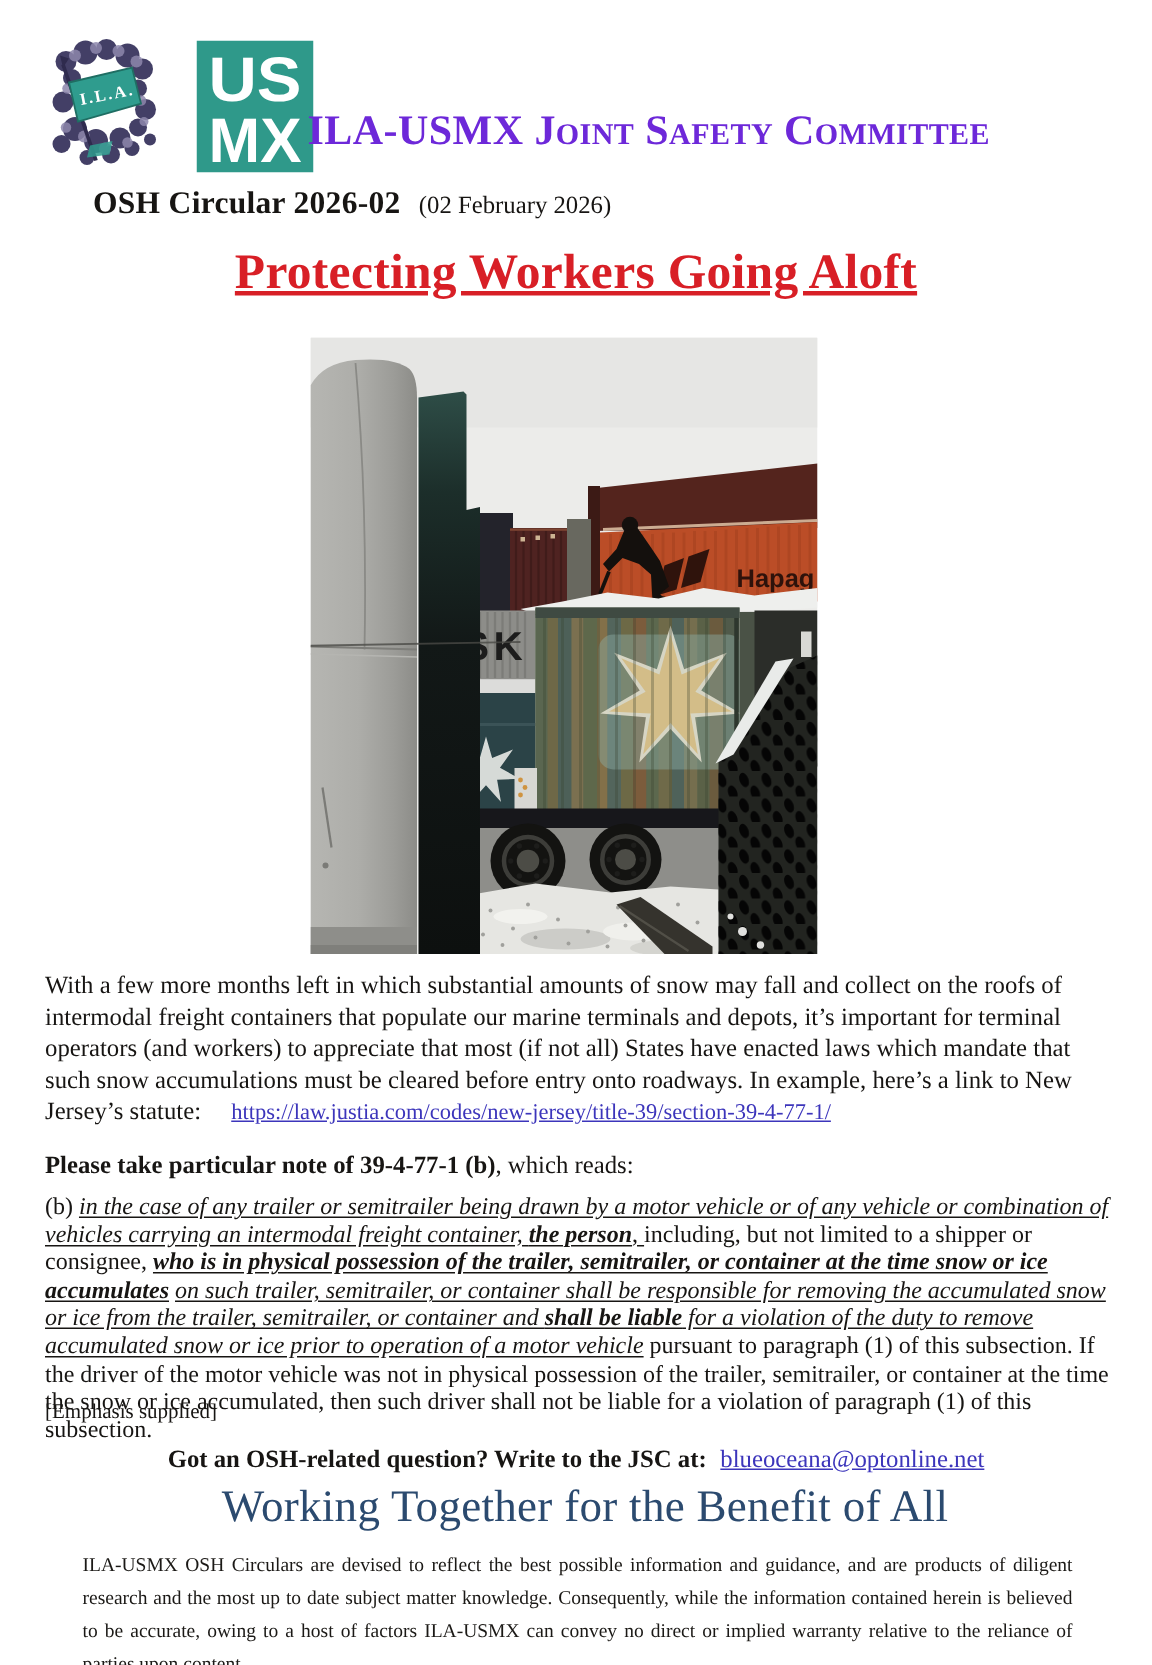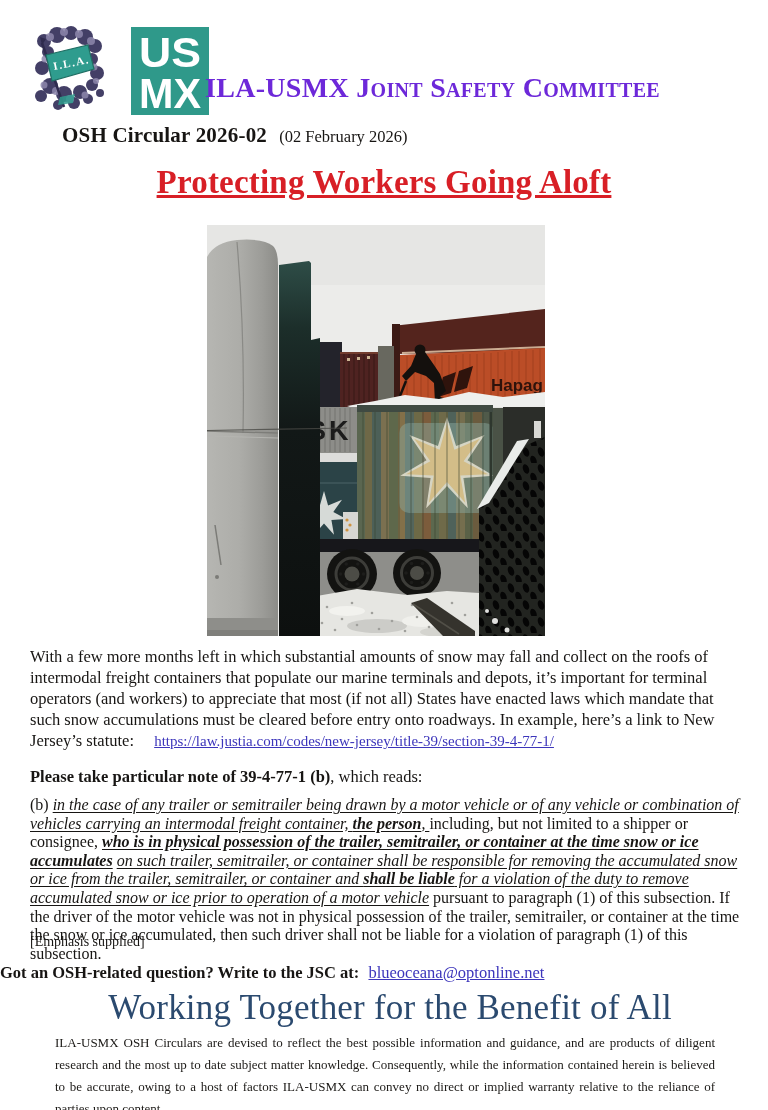--- a/index.html
+++ b/index.html
@@ -37,25 +37,25 @@
   .note-line { position:absolute; left:30px; top:766px; width:717px;
                font-size:16.5px; line-height:21px; }
   .statute-quote { position:absolute; left:30px; top:796px; width:714px;
                    font-size:16px; line-height:18.6px; }
   .emphasis-note { position:absolute; left:30px; top:934px; font-size:14px; }
   .seg-b { font-weight:bold; }
   .seg-i { font-style:italic; }
   .seg-u { text-decoration:underline; text-underline-offset:2px; }
   
   .contact-line { position:absolute; left:0; top:963px; width:100%;
-                  font-size:16.5px; }
+                  text-align:center; font-size:16.5px; }
   .contact-label { font-weight:bold; }
   .email-link { color:#3c35bb; text-decoration:underline; cursor:pointer; margin-left:5px; }
   .motto { position:absolute; left:0; top:988px; width:100%;
-           text-align:center; font-size:35px; color:#2b4a6f; letter-spacing:.2px;padding-left:12px; }
+           text-align:center; font-size:30px; color:#2b4a6f; letter-spacing:.2px;padding-left:12px; }
   .disclaimer { position:absolute; left:55px; top:1032px; width:660px;
                 font-size:13px; line-height:22px; text-align:justify; color:#1b1916; }
 </style>
 </head>
 <body>
 
 <div class="page">
 
   <div class="ila-logo">
     <svg viewBox="0 0 80 88">

